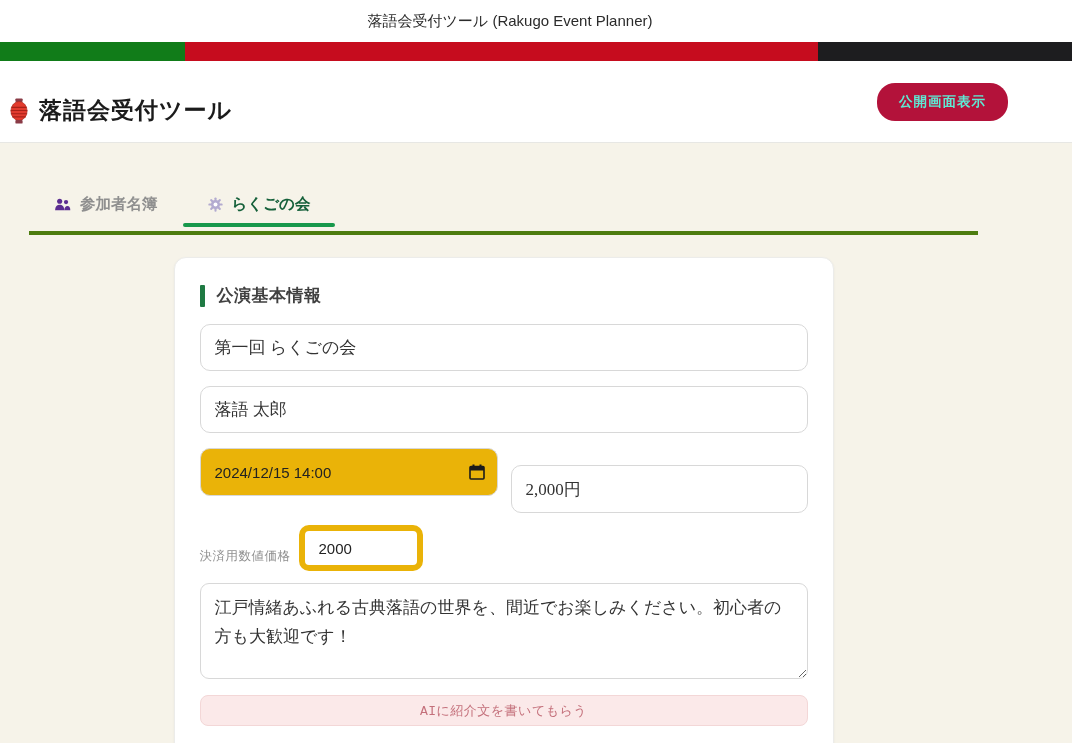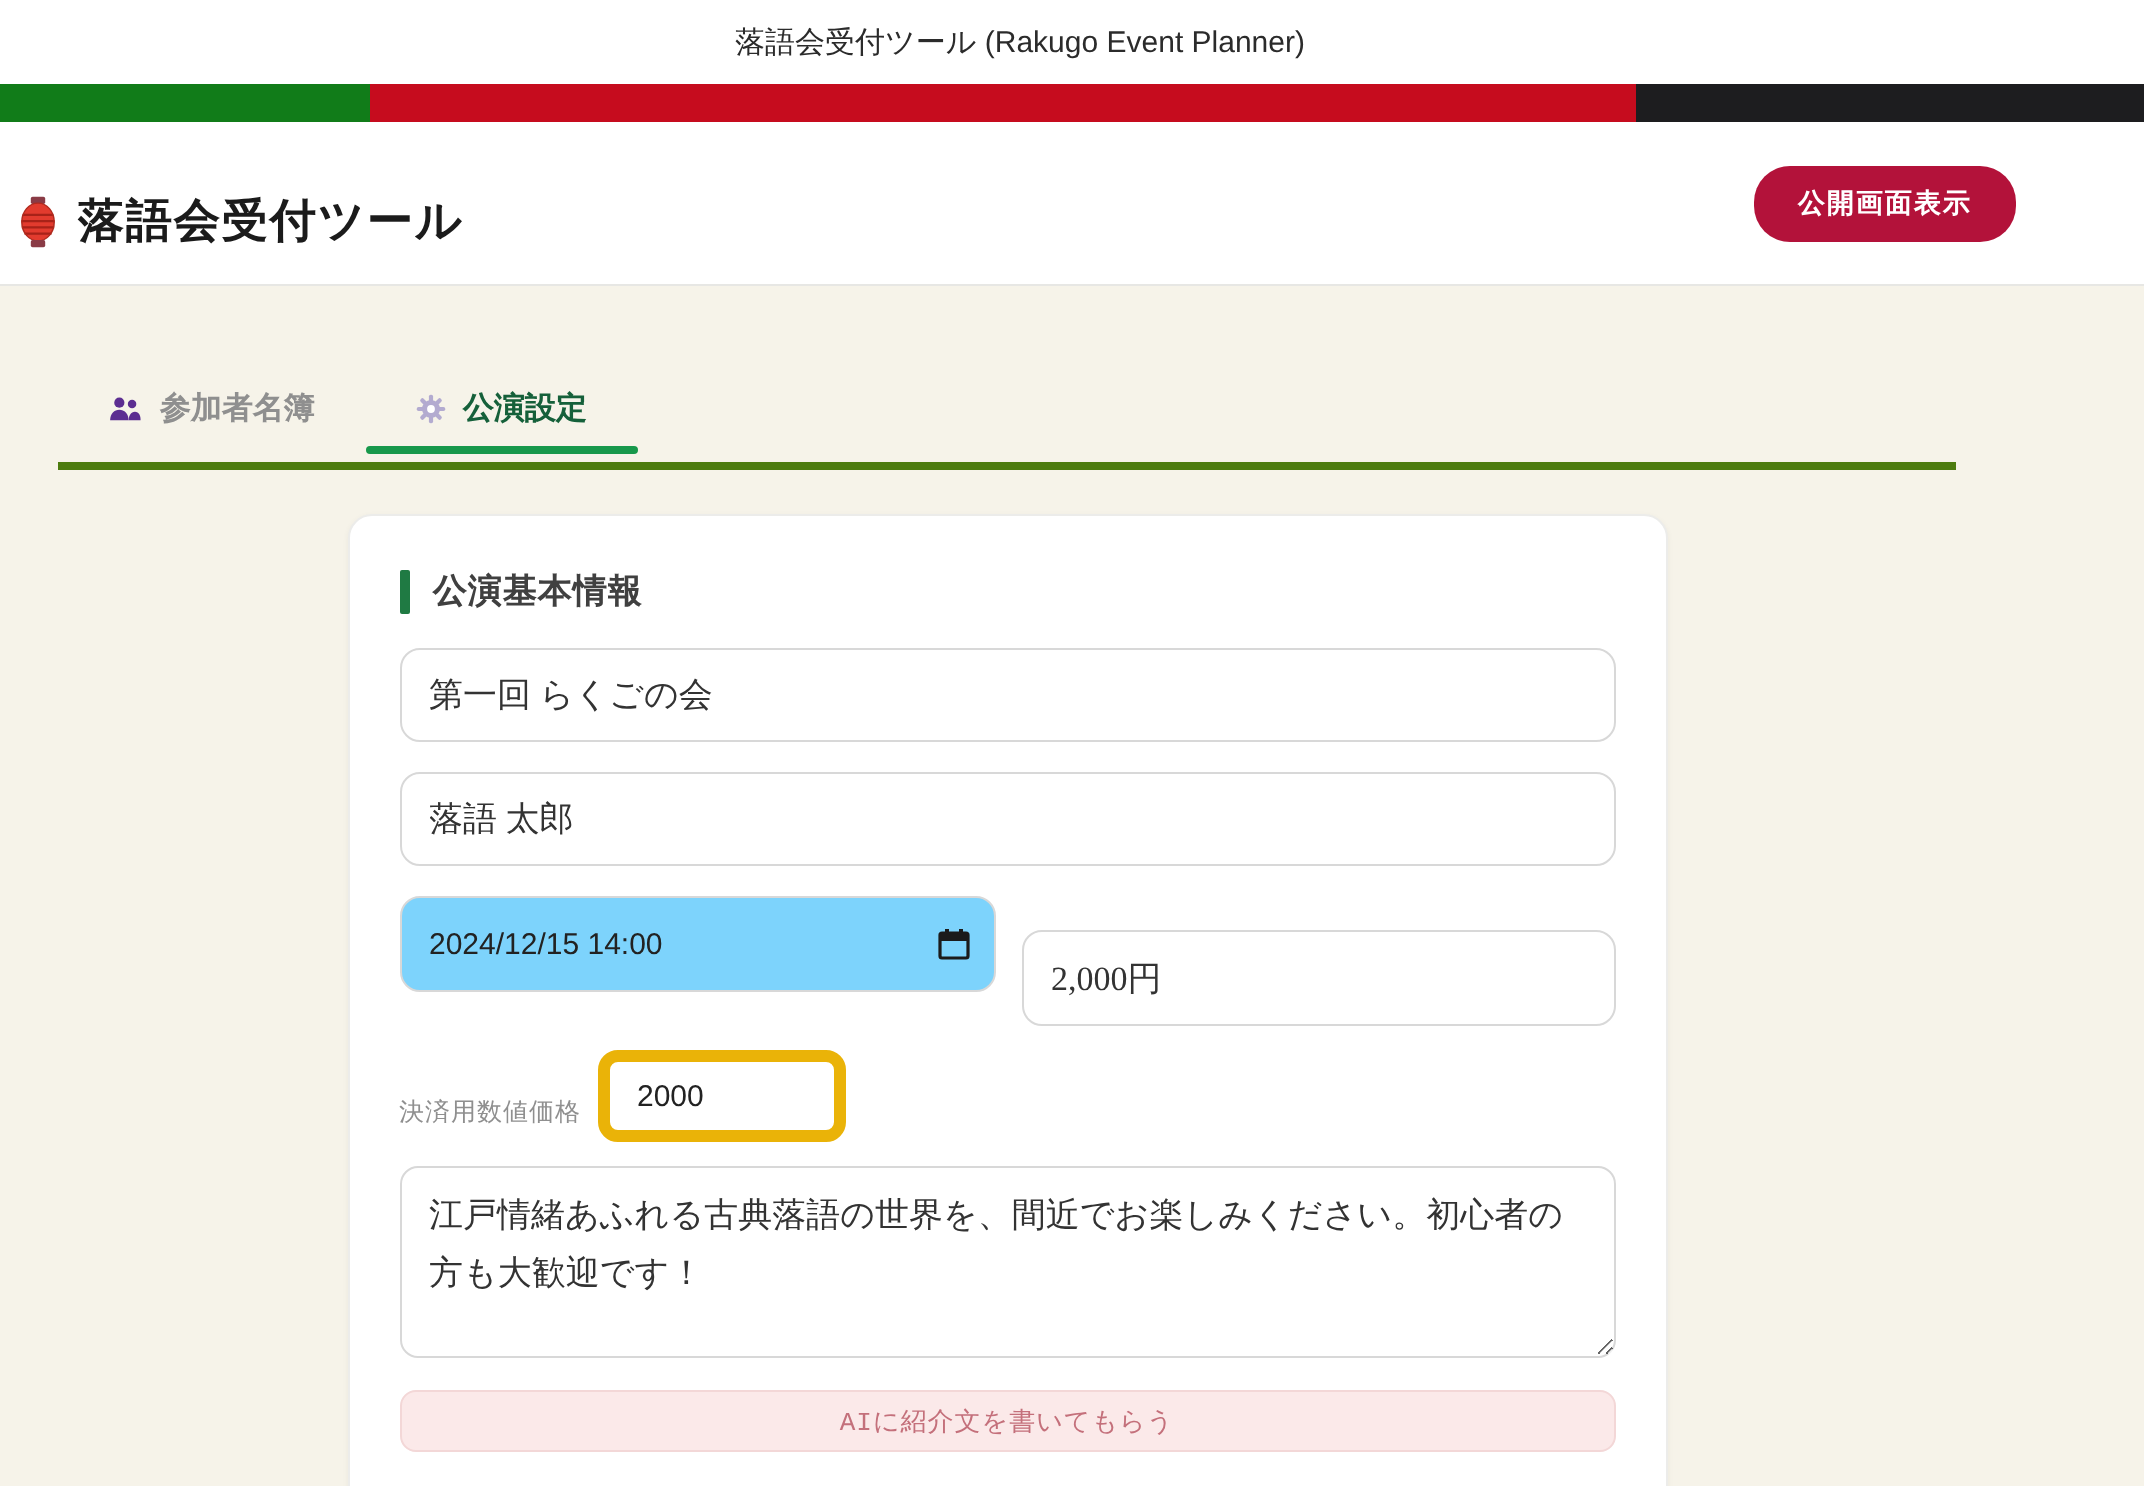--- a/index.html
+++ b/index.html
@@ -15,21 +15,21 @@
   .band .seg-green { width:185px; background:#117c19; }
   .band .seg-red   { width:633px; background:#c60c1e; }
   .band .seg-dark  { flex:1;      background:#1d1d1f; }
 
   
   .header { height:82px; background:#ffffff; border-bottom:1px solid #e7e7e4; display:flex; align-items:center; padding:0 64px 0 10px; }
   .brand { display:flex; align-items:center; gap:11px;margin-top:18px; }
   .brand .lantern { width:18px; height:26px; display:block; }
   .brand h1 { font-size:23px; font-weight:bold; color:#1b1b1b; letter-spacing:1px; }
   .header .spacer { flex:1; }
-  .public-btn { height:38px; padding:0 22px; border:none; border-radius:18px; background:#b3123a; color:#ffffff; font-family:inherit; font-size:13.5px; font-weight:bold; letter-spacing:1px; cursor:pointer; }
+  .public-btn { height:38px; padding:0 22px; border:none; border-radius:18px; background:#b3123a; color:#5eead4; font-family:inherit; font-size:13.5px; font-weight:bold; letter-spacing:1px; cursor:pointer; }
 
   
   .main { background:#f6f3e9; height:600px; }
   .container { margin-left:29px; width:949px; padding-top:42px; }
 
   
   .tabs { display:flex; border-bottom:4px solid #4d7c0f; padding-bottom:4px; }
   .tab { position:relative; display:flex; align-items:center; gap:9px; padding:9px 25px 12px 25px; font-size:15.5px; font-weight:bold; cursor:pointer; }
   .tab.inactive { color:#8f8f8f; }
   .tab.active { color:#15603a; }
@@ -40,21 +40,21 @@
   .card { width:660px; margin:22px auto 0 auto; background:#ffffff; border:1px solid #ececea; border-radius:12px; padding:26px 25px 30px 25px; box-shadow:0 1px 3px rgba(0,0,0,0.05); }
   .section-title { display:flex; align-items:center; gap:12px; }
   .section-title .bar { width:5px; height:22px; background:#1f7a43; border-radius:1px; }
   .section-title h2 { font-size:17px; font-weight:bold; color:#404040; letter-spacing:0.5px; }
 
   .field { display:block; width:100%; height:47px; border:1px solid #d8d8d8; border-radius:10px; padding:0 14px; font-family:inherit; font-size:17px; color:#333333; background:#fff; }
   .field:first-of-type { margin-top:17px; }
   .mt15 { margin-top:15px; }
   .row { display:flex; gap:13px; margin-top:15px; }
 
-  .datetime-field { width:298px; height:48px; border:1px solid #d8d8d8; border-radius:10px; display:flex; align-items:center; padding:0 12px 0 14px; background:#7dd3fc; cursor:text; }
+  .datetime-field { width:298px; height:48px; border:1px solid #d8d8d8; border-radius:10px; display:flex; align-items:center; padding:0 12px 0 14px; background:#eab308; cursor:text; }
   .datetime-field .dtext { flex:1; font-family:"Liberation Sans","DejaVu Sans",sans-serif; font-size:15px; color:#222; }
   .price-field { flex:1; height:48px; margin-top:0; }
 
   .num-row { display:flex; align-items:center; margin-top:12px; }
   .num-label { font-size:12.5px; color:#8f8f8f; margin-right:8px; letter-spacing:0.5px;margin-top:16px; }
   .num-input { width:124px; height:46px; border:6px solid #eab308; border-radius:10px; padding:0 14px; font-family:"Liberation Sans","DejaVu Sans",sans-serif; font-size:15px; color:#222; }
 
   .desc-area { display:block; width:100%; height:96px; margin-top:12px; border:1px solid #d8d8d8; border-radius:9px; padding:10px 14px; font-family:inherit; font-size:17px; line-height:1.7; color:#333; resize:vertical; }
 
   .ai-btn { display:block; width:100%; height:31px; margin-top:16px; background:#fbe9e9; border:1px solid #f3d7d7; border-radius:8px; color:#c4707b; font-family:Liberation Mono, monospace; font-size:13px; letter-spacing:0.5px; cursor:pointer; }
@@ -104,21 +104,21 @@
         <svg class="ticon" width="15" height="15" viewBox="0 0 20 20" aria-hidden="true">
           <g fill="#b3abd0">
             <rect x="8.6" y="0.5" width="2.8" height="19" rx="1.2"></rect>
             <rect x="8.6" y="0.5" width="2.8" height="19" rx="1.2" transform="rotate(45 10 10)"></rect>
             <rect x="8.6" y="0.5" width="2.8" height="19" rx="1.2" transform="rotate(90 10 10)"></rect>
             <rect x="8.6" y="0.5" width="2.8" height="19" rx="1.2" transform="rotate(135 10 10)"></rect>
             <circle cx="10" cy="10" r="6"></circle>
           </g>
           <circle cx="10" cy="10" r="2.6" fill="#ffffff"></circle>
         </svg>
-        <span>公演設定</span>
+        <span>らくごの会</span>
       </div>
     </div>
 
     <div class="card">
 
       <div class="section-title">
         <div class="bar"></div>
         <h2>公演基本情報</h2>
       </div>
 

